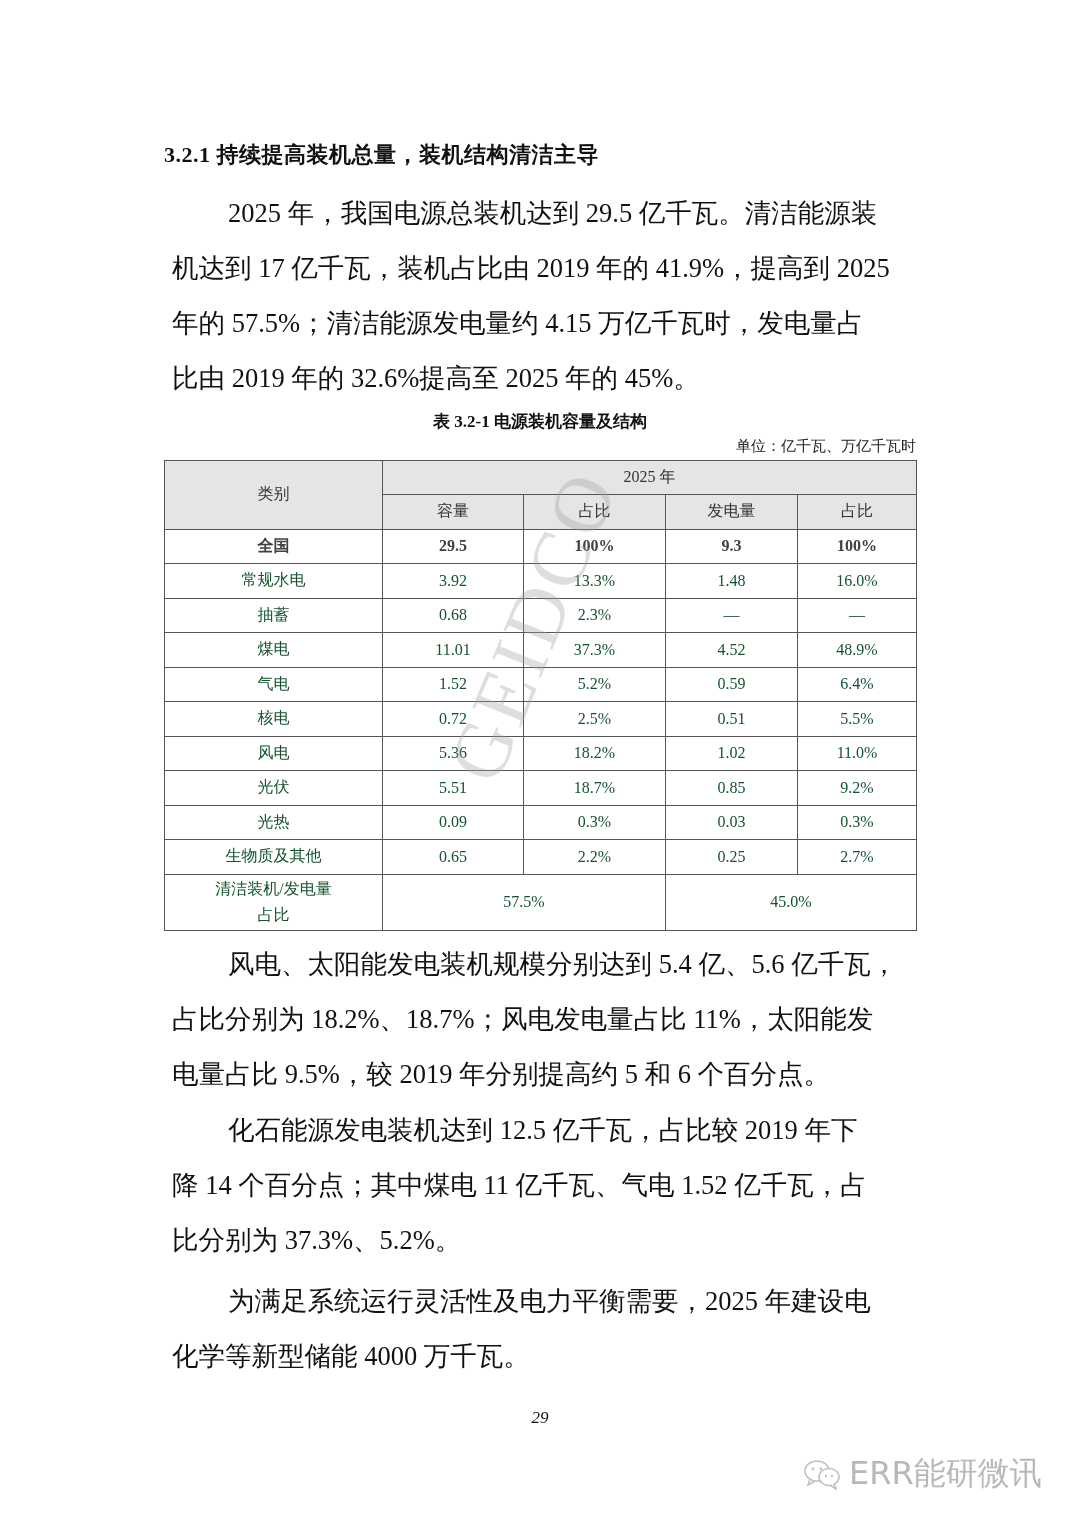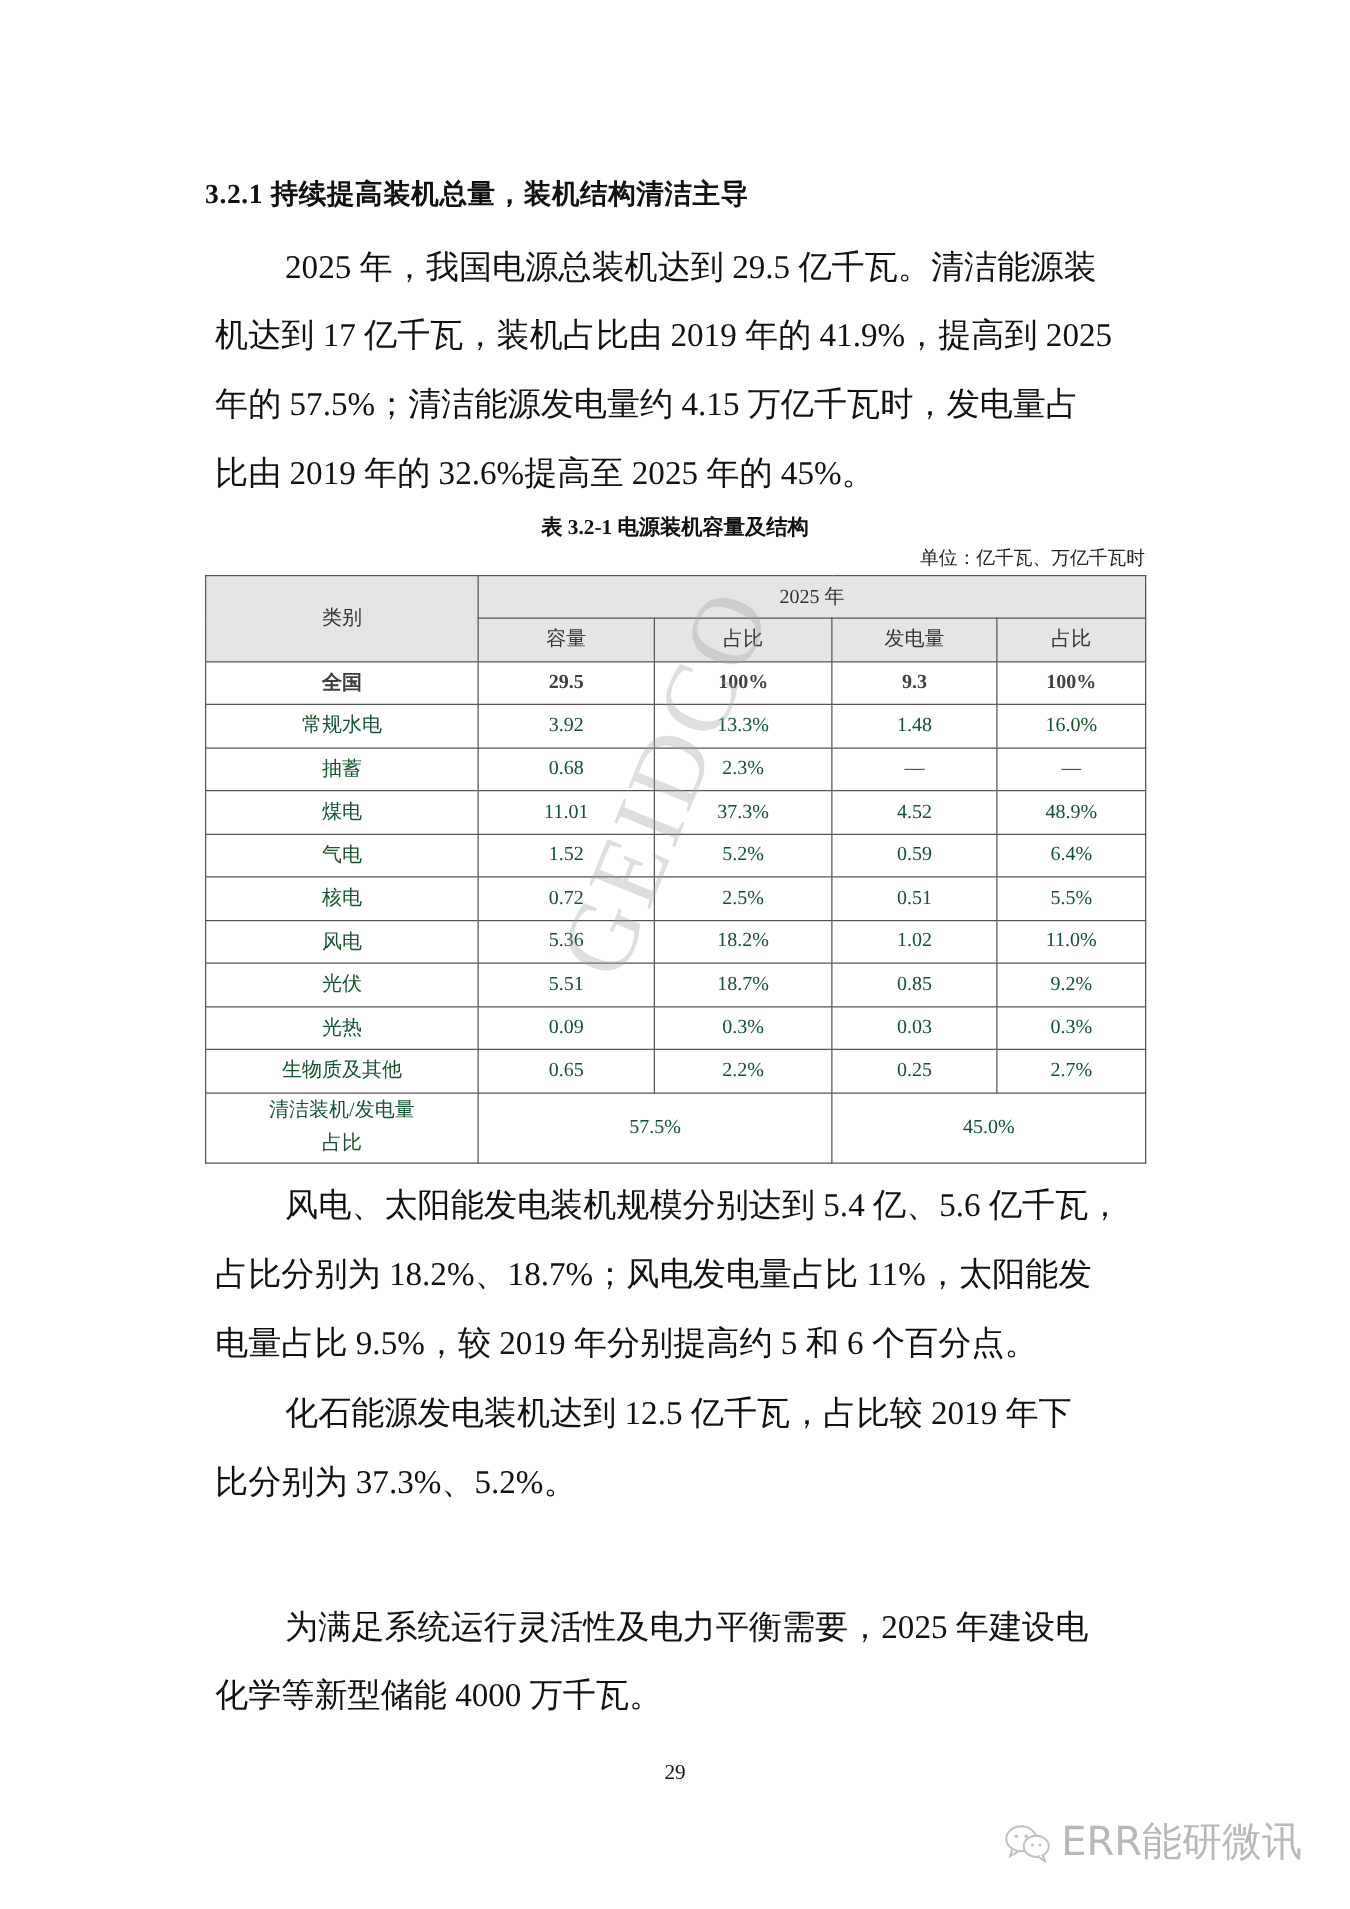--- a/index.html
+++ b/index.html
@@ -62,21 +62,21 @@
   .watermark {
     position: absolute; left: 430px; top: 760px;
     font-size: 80px; color: rgba(160,160,160,0.35);
     transform: rotate(-68deg); transform-origin: left top;
     letter-spacing: 4px; font-family: "Liberation Serif", serif;
     pointer-events: none; white-space: nowrap;
   }
 
   .page-number {
     position: absolute; left: 0; width: 1080px; top: 1408px;
-    text-align: center; font-size: 17px;
+    text-align: center; font-size: 17px; font-style: italic;
   }
 
   .brand {
     position: absolute; left: 803px; top: 1452px;
     display: flex; align-items: center; gap: 6px;
     color: #b8b8b8; font-family: "DejaVu Sans", sans-serif; font-size: 32px;
   }
   .brand svg { display: block; }
 </style>
 </head>
@@ -201,20 +201,21 @@
   <div class="watermark">GEIDCO</div>
 
   <div class="para p2">
     <span class="line indent">风电、太阳能发电装机规模分别达到 5.4 亿、5.6 亿千瓦，</span>
     <span class="line">占比分别为 18.2%、18.7%；风电发电量占比 11%，太阳能发</span>
     <span class="line">电量占比 9.5%，较 2019 年分别提高约 5 和 6 个百分点。</span>
   </div>
 
   <div class="para p3">
     <span class="line indent">化石能源发电装机达到 12.5 亿千瓦，占比较 2019 年下</span>
+    <span class="line">降 14 个百分点；其中煤电 11 亿千瓦、气电 1.52 亿千瓦，占</span>
     <span class="line">比分别为 37.3%、5.2%。</span>
   </div>
 
   <div class="para p4">
     <span class="line indent">为满足系统运行灵活性及电力平衡需要，2025 年建设电</span>
     <span class="line">化学等新型储能 4000 万千瓦。</span>
   </div>
 
   <div class="page-number">29</div>
 

